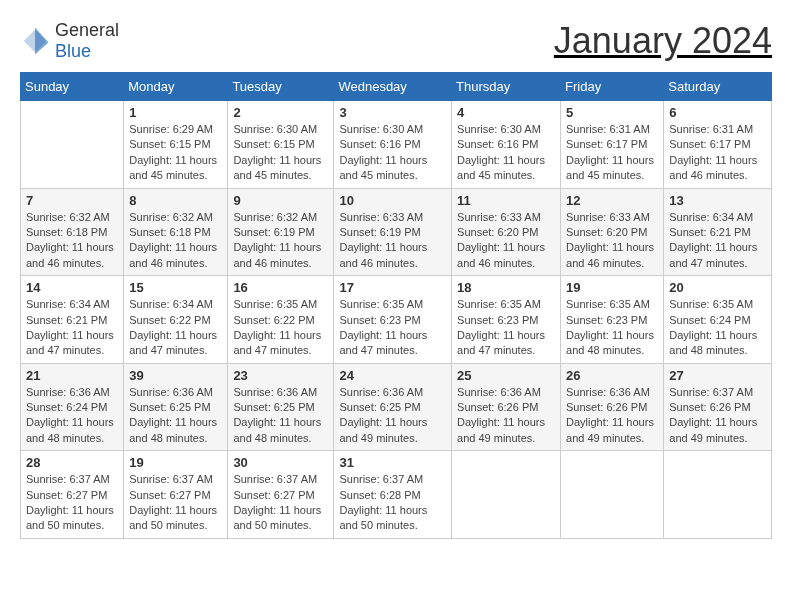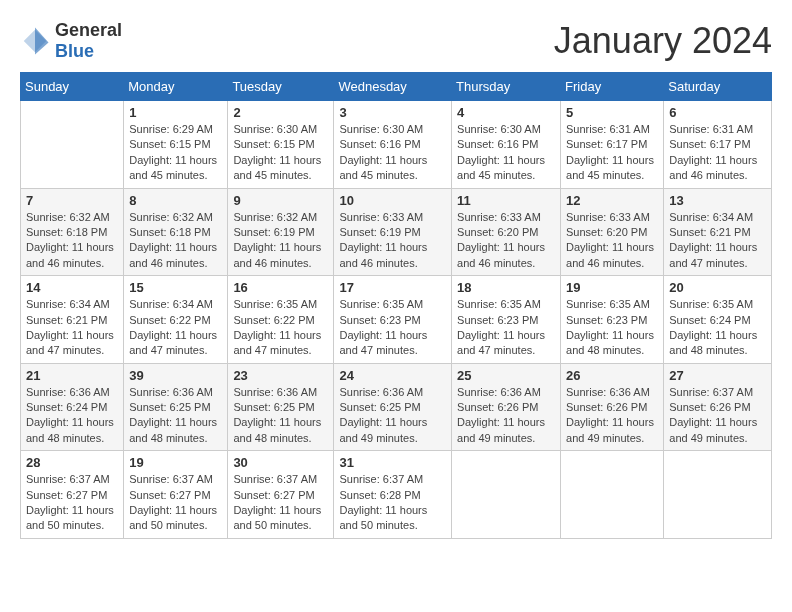--- a/index.html
+++ b/index.html
@@ -17,31 +17,32 @@
       margin-bottom: 10px;
     }
     .logo {
       display: flex;
       align-items: center;
     }
     .logo-text {
       display: flex;
       flex-direction: column;
       font-size: 18px;
-      font-weight: bold;
+      font-weight: normal;
     }
     .logo-general { color: #333; }
     .logo-blue { color: #2a6db5; }
     .logo-icon {
       width: 30px;
       height: 30px;
       margin-right: 5px;
     }
     .title-block {
       text-align: right;
+      text-decoration: underline;
     }
     .month-title {
       font-size: 36px;
       font-weight: 300;
       color: #333;
     }
     .subtitle {
       font-size: 14px;
       color: #555;
     }

